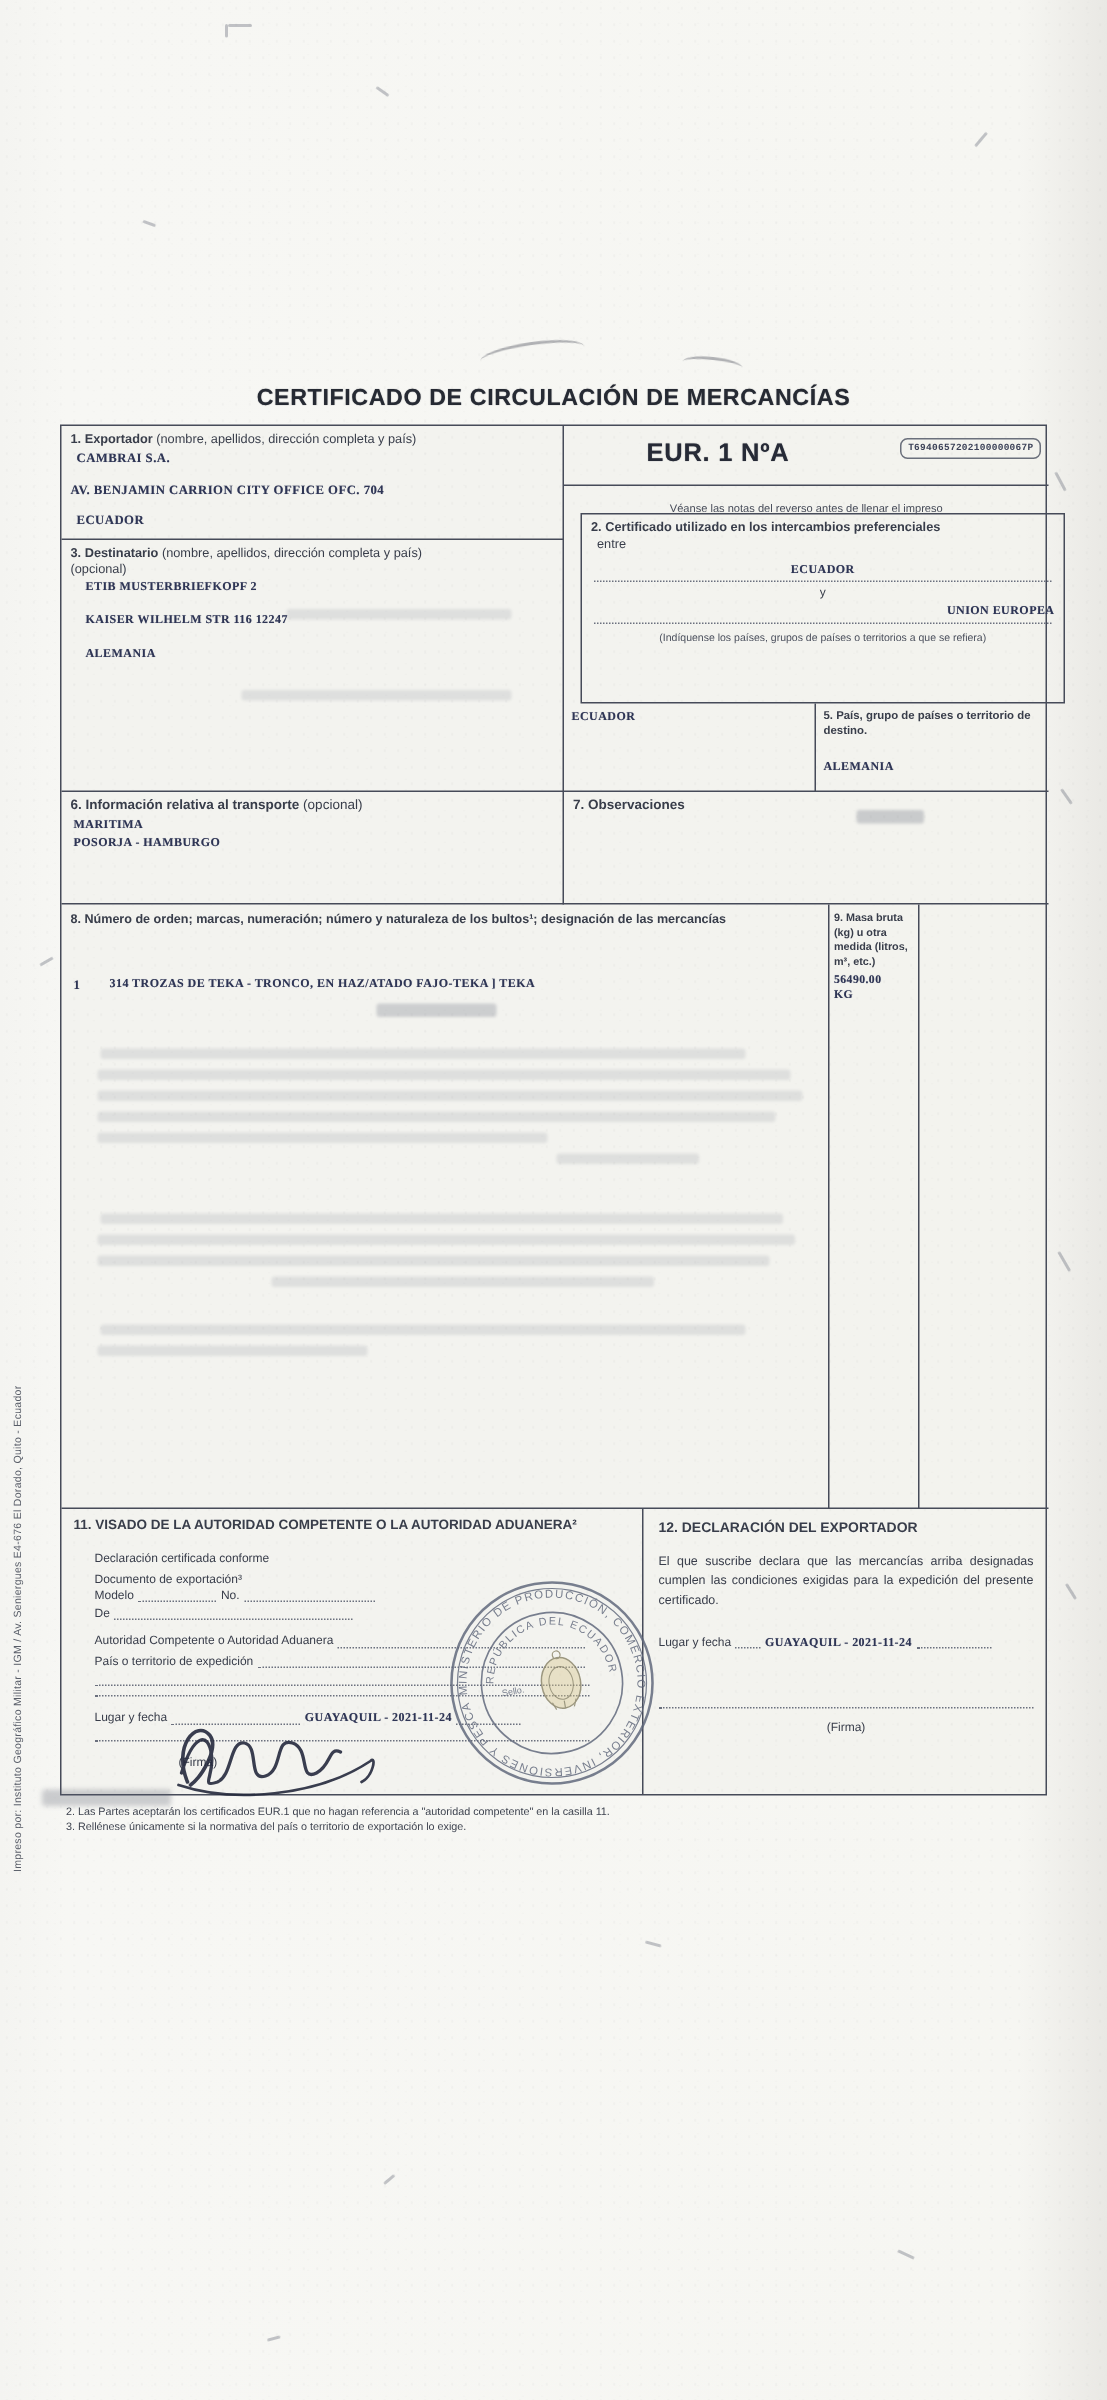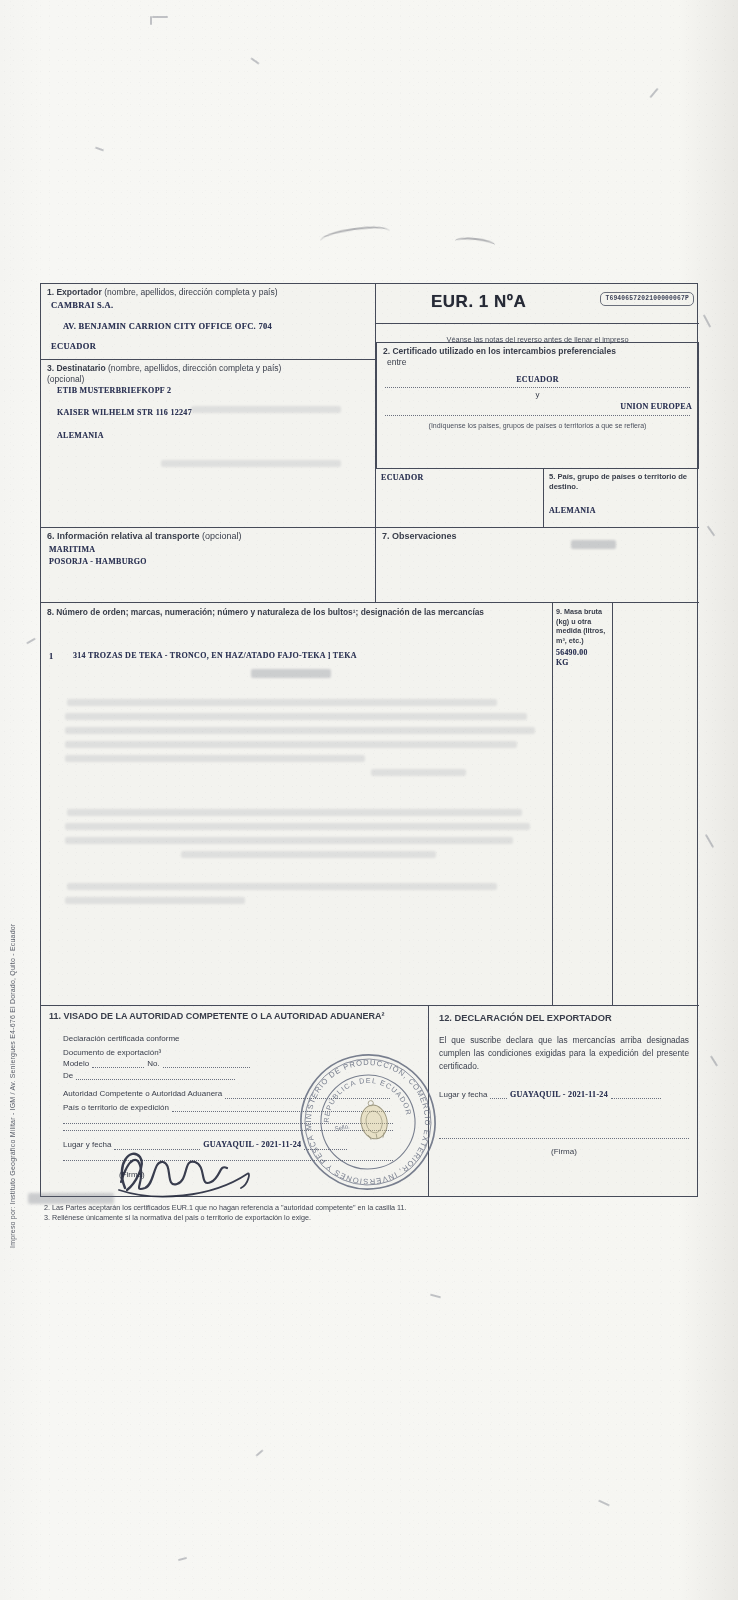--- a/index.html
+++ b/index.html
@@ -57,41 +57,42 @@
   <div class="mark" style="left:702px;top:840px;width:15px;height:2px;transform:rotate(60deg);"></div>
   <div class="mark" style="left:708px;top:1060px;width:12px;height:2px;transform:rotate(58deg);"></div>
   <div class="mark" style="left:26px;top:640px;width:10px;height:2px;transform:rotate(-30deg);"></div>
   <div class="mark" style="left:430px;top:1295px;width:11px;height:2px;transform:rotate(15deg);"></div>
   <div class="mark" style="left:255px;top:1452px;width:9px;height:2px;transform:rotate(-40deg);"></div>
   <div class="mark" style="left:598px;top:1502px;width:12px;height:2px;transform:rotate(25deg);"></div>
   <div class="mark" style="left:178px;top:1558px;width:9px;height:2px;transform:rotate(-15deg);"></div>
 
   <div class="margin-note">Impreso por: Instituto Geográfico Militar - IGM / Av. Seniergues E4-676 El Dorado, Quito - Ecuador</div>
 
+  <div class="doc-title">CERTIFICADO DE CIRCULACIÓN DE MERCANCÍAS</div>
 
   <div id="form">
 
     <div class="box bb br" style="left:0;top:0;width:335px;height:76px;padding:3px 6px;">
       <div class="lbl"><span>1. Exportador</span>
         <span class="norm">(nombre, apellidos, dirección completa y país)</span></div>
       <div class="val" style="margin:2px 0 0 4px;">CAMBRAI S.A.</div>
-      <div class="val" style="margin:10px 0 0 16px;">AV. BENJAMIN CARRION CITY OFFICE OFC. 704</div>
+      <div class="val" style="margin:10px 0 0 0;">AV. BENJAMIN CARRION CITY OFFICE OFC. 704</div>
       <div class="val" style="margin:9px 0 0 4px;">ECUADOR</div>
     </div>
 
     <div class="box bb" style="left:335px;top:0;width:323px;height:40px;">
       <div style="position:absolute;left:55px;top:9px;font:700 17px/1 'Liberation Sans',sans-serif;color:#262a36;letter-spacing:.5px;text-shadow:0 0 .7px rgba(38,42,54,.6);">EUR. 1 NºA</div>
       <div style="position:absolute;right:5px;top:8px;border:1px solid #6b707c;border-radius:5px;padding:3px 4px;font:700 6.3px/1 'Liberation Mono',monospace;color:#3c4258;letter-spacing:.2px;">T6940657202100000067P</div>
     </div>
 
     <div class="box" style="left:335px;top:40px;width:323px;height:18px;text-align:center;padding-top:4px;">
       <span style="font:400 7.4px/1 'Liberation Sans',sans-serif;color:#464b58;">Véanse las notas del reverso antes de llenar el impreso</span>
     </div>
 
-    <div class="box" style="left:335px;top:58px;width:323px;height:127px;border:1.7px solid var(--bd);padding:3px 6px;">
+    <div class="box" style="left:346px;top:58px;width:323px;height:127px;border:1.7px solid var(--bd);padding:3px 6px;">
       <div class="lbl">2. Certificado utilizado en los intercambios preferenciales</div>
       <div class="lbl norm" style="font-weight:400;margin-left:4px;">entre</div>
       <div class="val" style="text-align:center;margin-top:7px;font-size:8px;">ECUADOR</div>
       <div style="border-bottom:1.2px dotted #6b707e;margin:2px 2px 0 2px;"></div>
       <div style="text-align:center;margin-top:3px;font:400 8px/1 'Liberation Sans',sans-serif;color:var(--lblc);">y</div>
       <div class="val" style="text-align:right;margin-top:3px;font-size:8px;">UNION EUROPEA</div>
       <div style="border-bottom:1.2px dotted #6b707e;margin:2px 2px 0 2px;"></div>
       <div style="text-align:center;margin-top:6px;font:400 7px/1.2 'Liberation Sans',sans-serif;color:#4a4f5c;">(Indíquense los países, grupos de países o territorios a que se refiera)</div>
     </div>
 

